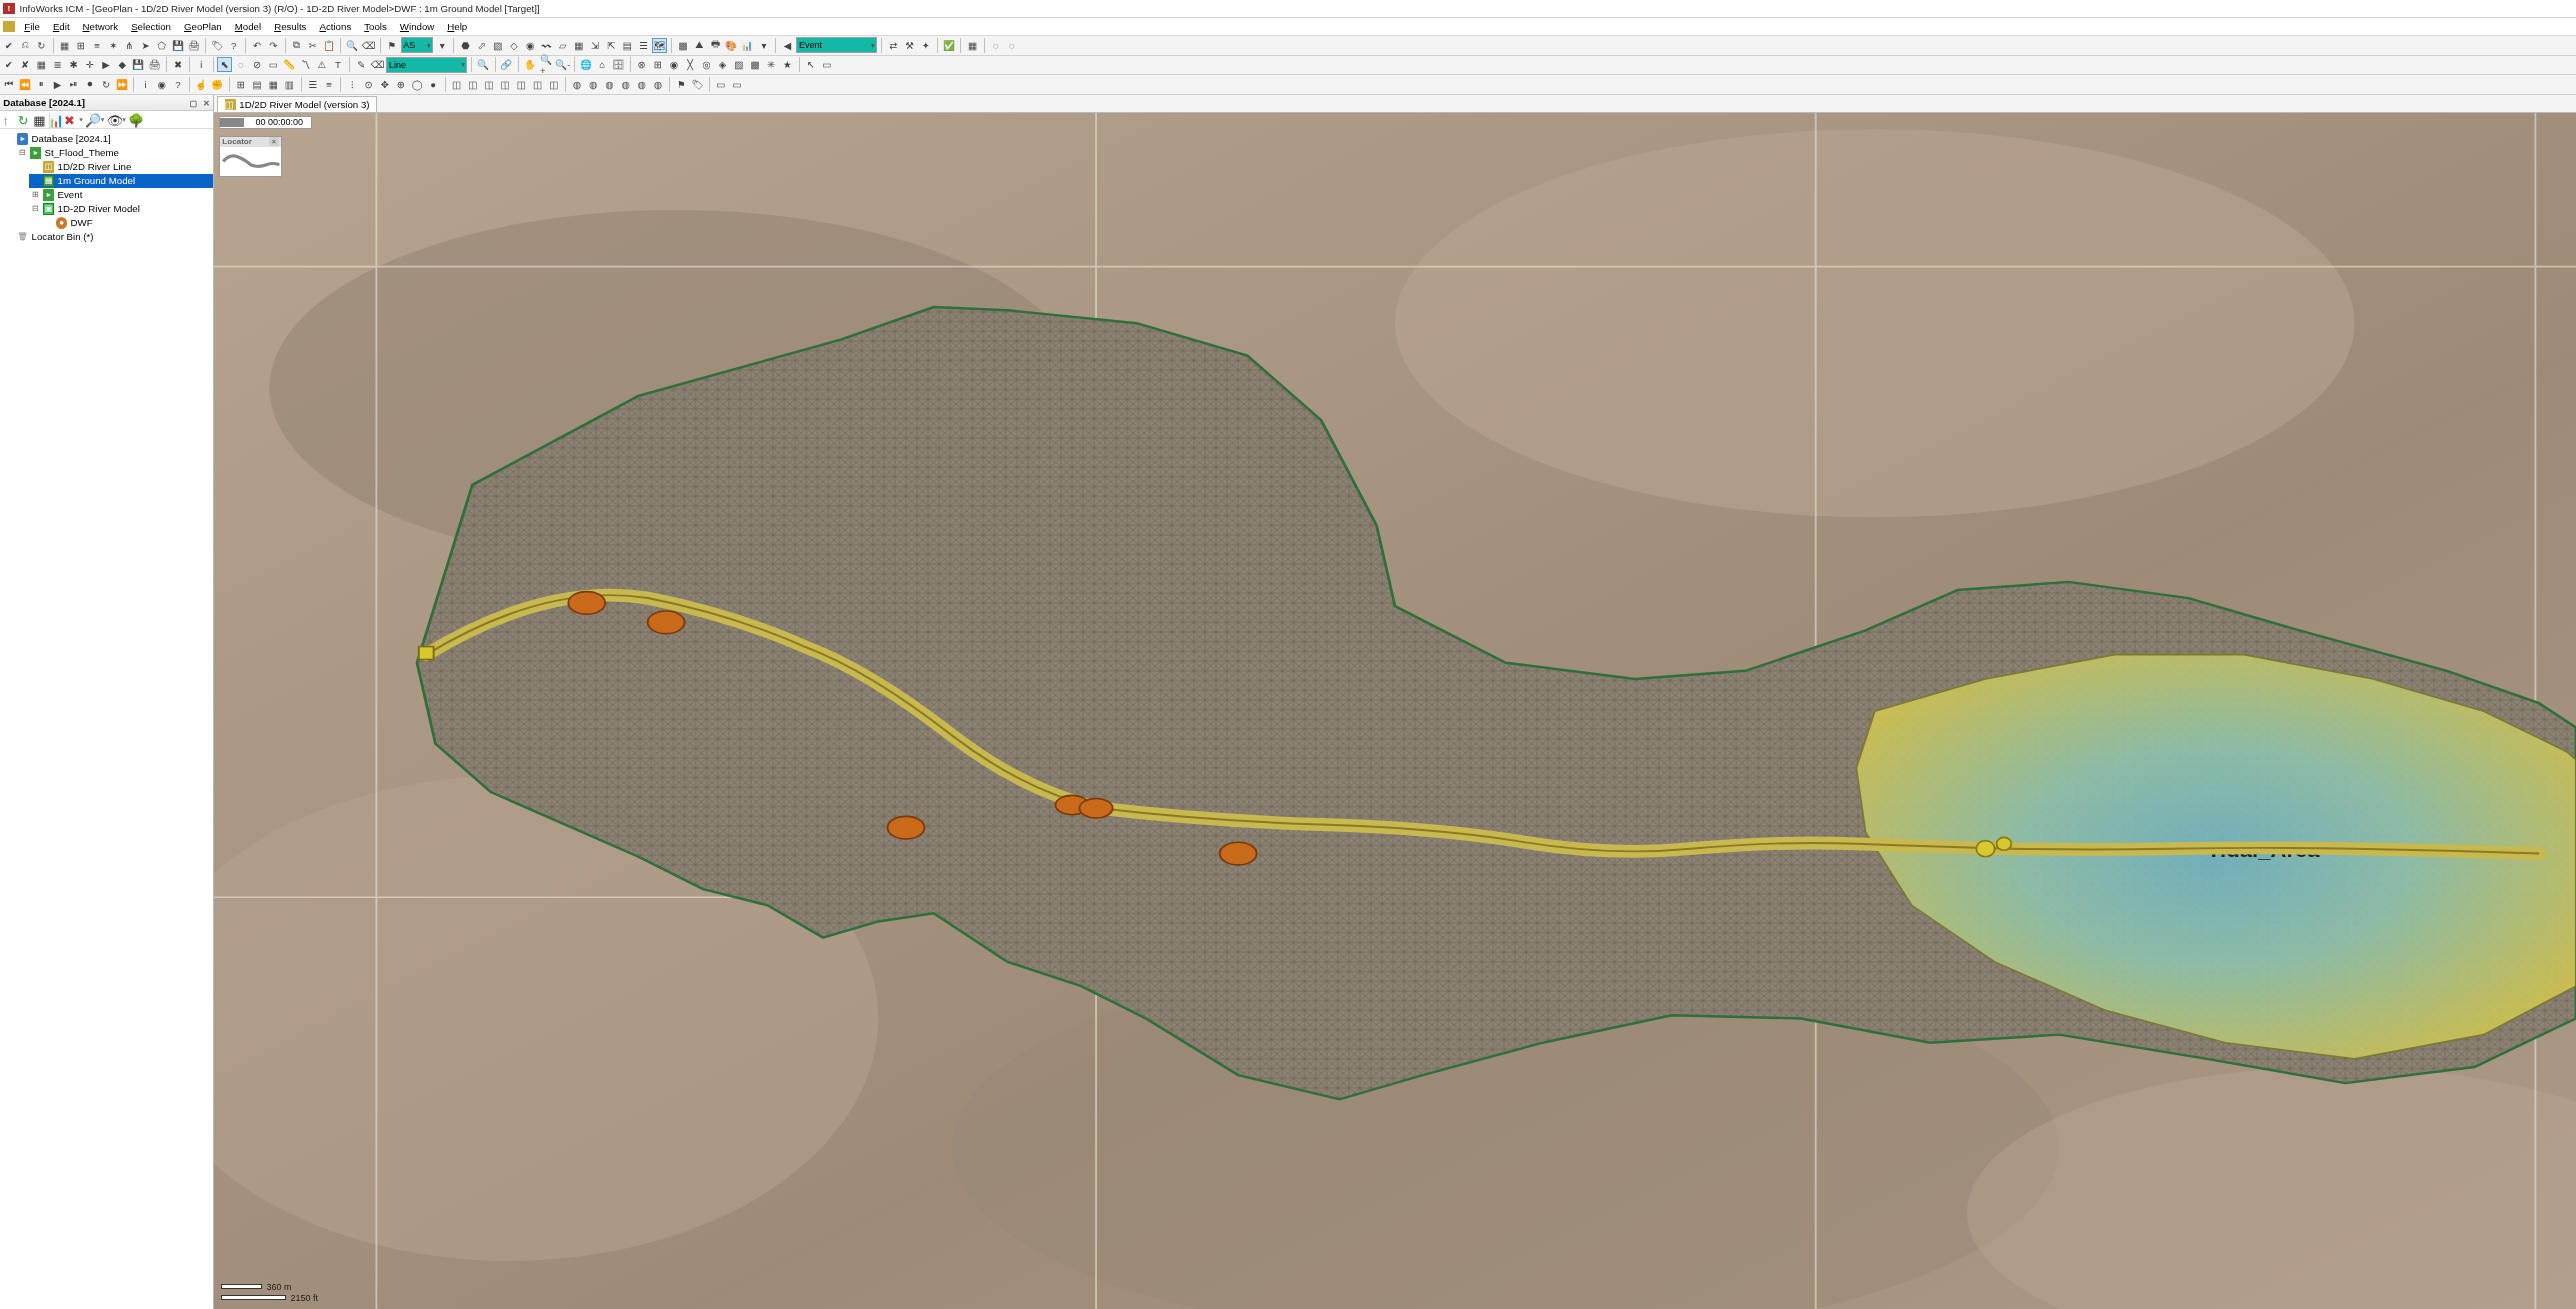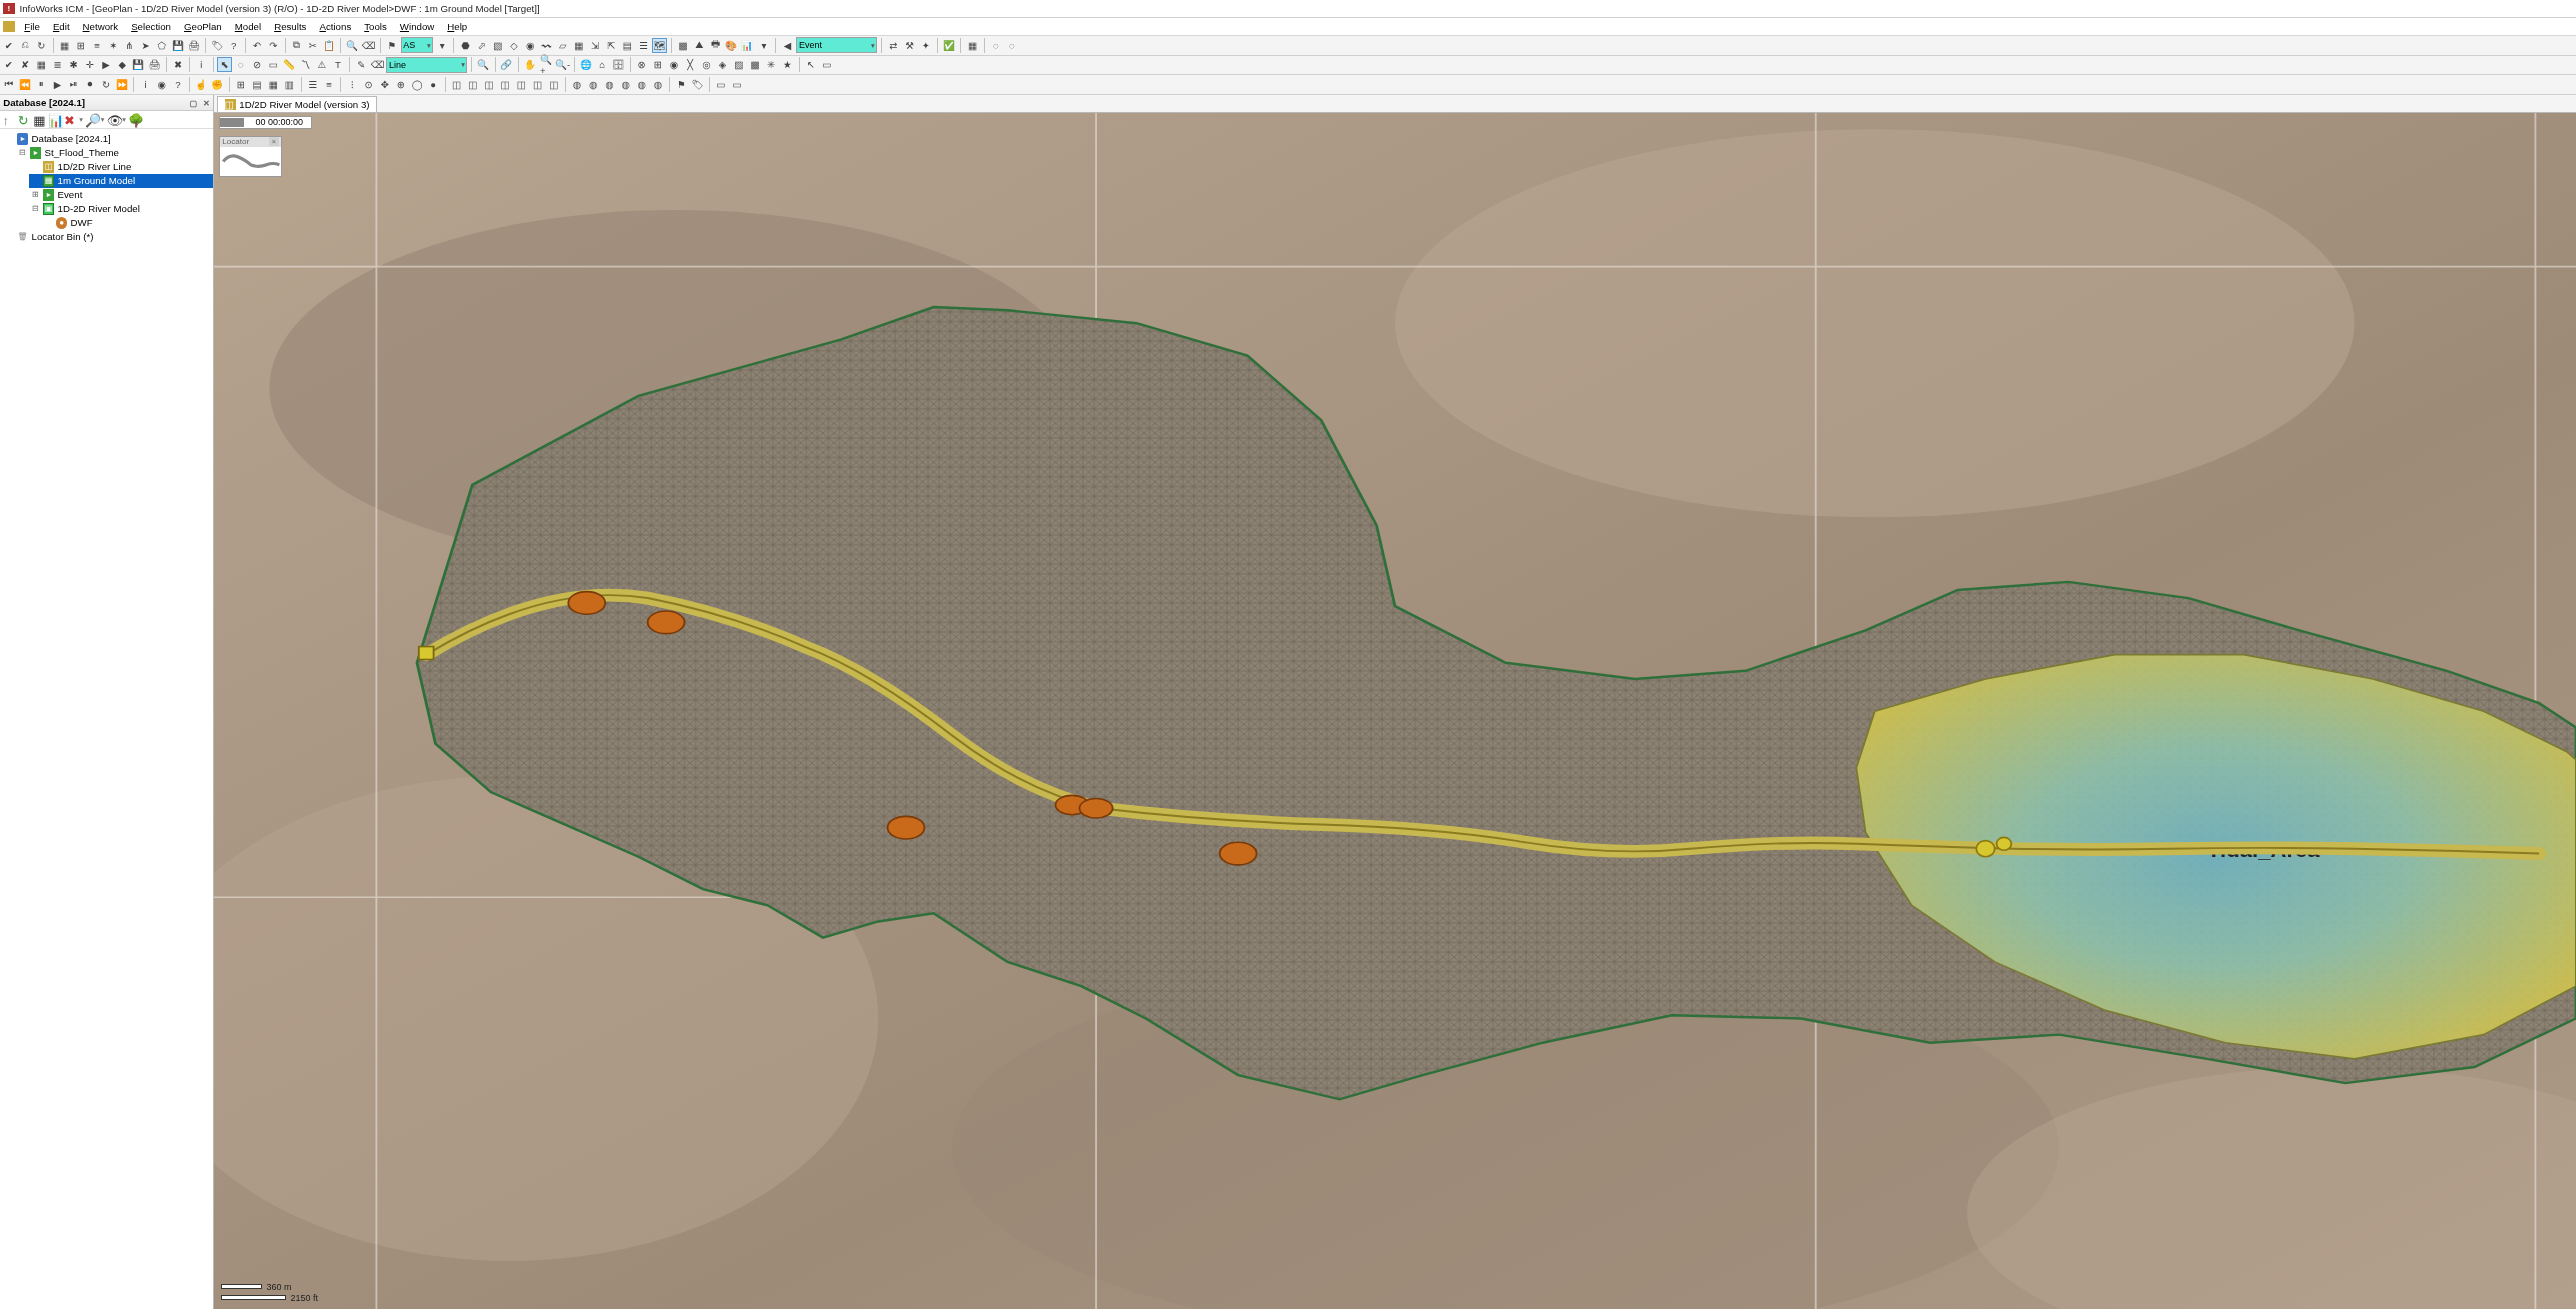--- a/index.html
+++ b/index.html
@@ -7,21 +7,21 @@
   .titlebar { height: 18px; background: #fff; display: flex; align-items: center; padding: 0 3.2px; font-size: 9.7px; color: #222; border-bottom: 0.8px solid #d0d0d0;}
   .titlebar .app-icon { width: 11.4px; height: 11.4px; background: #b03030; margin-right: 4.9px; display:inline-flex;align-items:center;justify-content:center;color:#fff;font-size:8.1px;font-weight:bold;}
   .menubar { height: 18px; background: #fff; display: flex; align-items: center; padding: 0 1.6px; font-size: 9.7px; border-bottom:0.8px solid #d8d8d8;}
   .menubar .menu-item { padding: 1.6px 6.5px; cursor: default; }
   .menubar .menu-item .ul { text-decoration: underline; }
   .menubar .app-icon-small { width:11.4px;height:11.4px;background:#c9a83a;margin:0 3.2px 0 1.6px;display:inline-block;}
   .toolbar { height: 19.5px; background: #f4f4f4; border-bottom:0.8px solid #d0d0d0; display:flex; align-items:center; padding:0 1.6px; gap:1.6px; }
   .toolbar .tb-btn { width:14.6px; height:14.6px; display:inline-flex; align-items:center; justify-content:center; font-size:9.7px; color:#444; cursor:default; border:0.8px solid transparent;}
   .toolbar .tb-btn.active { background:#cde6f7; border:0.8px solid #5b9bd5;}
   .toolbar .sep { width:0.8px; height:14.6px; background:#c0c0c0; margin:0 2.4px;}
-  .toolbar select, .toolbar .combo { height:16.2px; font-size:9px; border:0.8px solid #a0a0a0; background:#5eead4; padding:0 1.6px;}
+  .toolbar select, .toolbar .combo { height:16.2px; font-size:9px; border:0.8px solid #a0a0a0; background:#14b8a6; padding:0 1.6px;}
   .toolbar .combo { display:inline-flex; align-items:center; min-width:32.5px; padding-right:11.4px; position:relative;}
   .toolbar .combo::after { content:"▾"; position:absolute; right:1.6px; font-size:7.3px; color:#555;}
   .toolbar .wide-combo { min-width:81px;}
   .toolbar .verywide-combo { min-width:81px;}
   .workspace { display:flex; height: calc(100% - 18px - 18px - 19.5px - 19.5px - 19.5px); }
   .db-panel { width:214px; min-width:214px; background:#fff; border-right:0.8px solid #b8b8b8; display:flex; flex-direction:column;}
   .db-title { height:16.2px; background:linear-gradient(#f7f7f7,#e9e9e9); border-bottom:0.8px solid #ccc; display:flex; align-items:center; justify-content:space-between; font-size:9.7px; padding:0 3.2px; font-weight:bold;}
   .db-title .controls span { font-size:8.1px; color:#666; margin-left:3.2px; cursor:default;}
   .db-toolbar { height:18px; border-bottom:0.8px solid #ddd; display:flex; align-items:center; gap:2.4px; padding:0 2.4px;}
   .db-toolbar .tb-btn{width:13px;height:13px;}
@@ -43,21 +43,21 @@
   .ic-bin{color:#888;}
   .main { flex:1; display:flex; flex-direction:column; background:#808080; position:relative;}
   .doc-tab { height:18px; background:#f4f4f4; border-bottom:0.8px solid #b8b8b8; display:flex; align-items:flex-end;}
   .doc-tab .tab { background:#fff; border:0.8px solid #b8b8b8; border-bottom:none; padding:1.6px 6.5px; font-size:9.7px; display:flex; align-items:center; gap:3.2px; margin-left:3.2px;}
   .doc-tab .tab .ic{width:11.4px;height:11.4px;}
   .canvas-wrap { flex:1; position:relative; overflow:hidden; background:#fdba74;}
   .canvas-wrap svg { width:100%; height:100%; display:block;}
   .time-strip { position:absolute; top:3.2px; left:4.9px; background:#fff; border:0.8px solid #999; font-size:9px; padding:0.8px 0; display:flex; align-items:center;}
   .time-strip .bar{width:24.4px;height:9.7px;background:#888;margin-right:3.2px;}
   .time-strip .txt{padding:0 8.1px;}
-  .locator { position:absolute; top:23px; left:4.9px; width:63px; background:#f0f0f0; border:0.8px solid #999;}
+  .locator { position:absolute; top:23px; left:4.9px; width:63px; background:#f0f0f0; border:0.8px solid #999;font-weight:bold;}
   .locator .loc-title{display:flex;justify-content:space-between;align-items:center;font-size:8.1px;padding:0.8px 2.4px;background:#e0e0e0;color:#666;}
   .locator .loc-title .x{background:#d0d0d0;padding:0 2.4px;cursor:default;font-size:7.3px;}
   .locator .loc-body{height:29px;background:#fff;position:relative;}
   .scale { position:absolute; bottom:6.5px; left:6.5px; font-size:9px; color:#222;}
   .scale .row{display:flex;align-items:center;gap:4.9px;margin-top:0.8px;}
   .scale .bar{height:4.9px;background:#fff;border:0.8px solid #333;}
   
   .c-green{color:#3a9a3a;} .c-red{color:#c83a3a;} .c-blue{color:#3a6ac8;} .c-orange{color:#c87a2a;}
   .c-purple{color:#8a4ac8;} .c-cyan{color:#2a9ab8;} .c-yellow{color:#c8a82a;}
   .c-gray{color:#777;} .c-dark{color:#333;} .c-pink{color:#c84a8a;}

